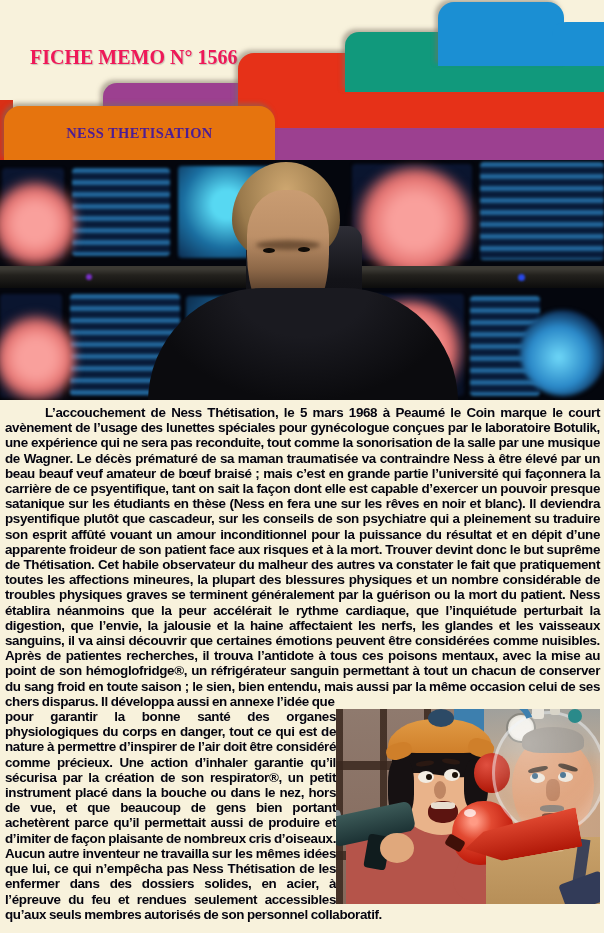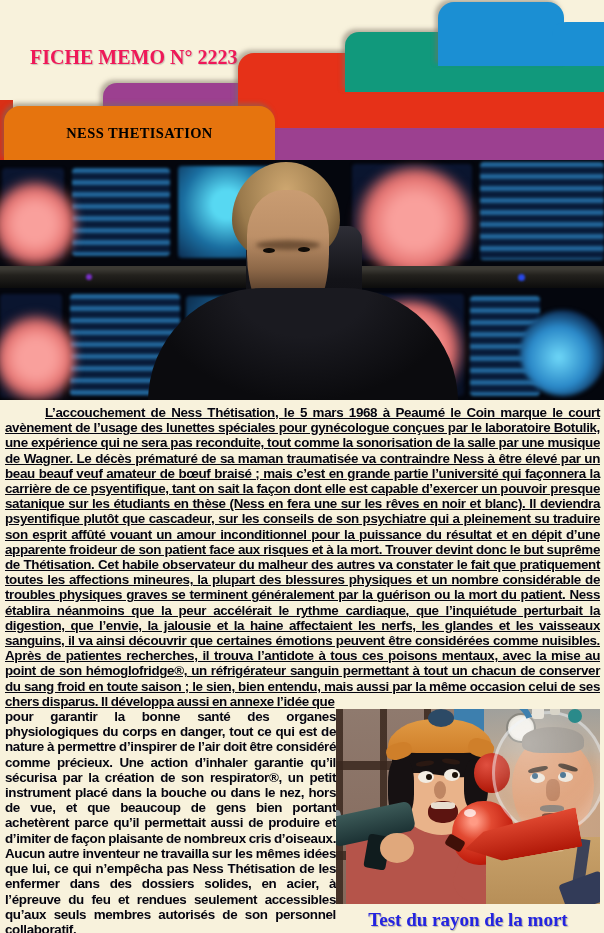--- a/index.html
+++ b/index.html
@@ -19,21 +19,21 @@
   .tab-purple{left:103px;top:83px;width:501px;height:77px;background:#9c4090;border-radius:14px 0 0 0;}
   .tab-red{left:238px;top:53px;width:366px;height:75px;background:#e63118;border-radius:16px 0 0 0;}
   .tab-teal{left:345px;top:32px;width:259px;height:60px;background:#11997c;border-radius:14px 0 0 0;}
   .tab-blue-main{left:438px;top:2px;width:126px;height:64px;background:#1b8fd3;border-radius:16px 16px 0 0;}
   .tab-blue-ext{left:552px;top:22px;width:52px;height:44px;background:#1b8fd3;border-radius:14px 0 0 0;box-shadow:none;}
   .red-strip{left:0;top:100px;width:13px;height:60px;background:#d92f16;}
   .tab-orange{left:4px;top:106px;width:271px;height:54px;background:#e6740e;border-radius:16px 16px 0 0;
               display:flex;align-items:center;justify-content:center;
               box-shadow:-2px -3px 4px rgba(120,110,95,.55);}
   .tab-orange span{font-family:"Liberation Serif",serif;font-weight:bold;font-size:14.5px;
-                   color:#000000;letter-spacing:.4px;}
+                   color:#4c1d95;letter-spacing:.4px;}
 
   
   .photo1{position:relative;width:604px;height:240px;background:#04060d;overflow:hidden;}
   .scr{position:absolute;border-radius:4px;filter:blur(1.8px);}
   .s-lines{background:repeating-linear-gradient(180deg,#2c86c8 0 5px,#0a2348 5px 12px);opacity:.75;}
   .s-bright{background:radial-gradient(circle at 40% 42%,#57d8f2 0 16%,#1a6ea0 48%,#0d3055 78%);}
   .s-dark{background:linear-gradient(180deg,#0a1530,#081024);}
   .s-map{background:radial-gradient(circle at 55% 45%,#3ec8ee,#15507e 60%,#0a2440);}
   .blob{position:absolute;border-radius:50%;filter:blur(5px);
         background:radial-gradient(circle,#f9a09c 0 30%,#e4706e 55%,rgba(60,10,20,0) 74%);}
@@ -55,21 +55,21 @@
   .eye1{position:absolute;width:12px;height:5px;border-radius:50%;background:#100c08;}
   .neck1{left:266px;top:150px;width:44px;height:50px;background:#0a0a0c;border-radius:8px;}
   .suit1{left:148px;top:128px;width:310px;height:114px;border-radius:130px 130px 0 0;
          background:radial-gradient(ellipse at 50% 0%,#1a1a20 0 30%,#0b0b0e 70%);}
 
   
   .main{padding:5px 4px 0 5px;}
   .body-text{margin:0;color:#050510;text-align:justify;
              font-size:13.4px;line-height:15.2px;font-weight:700;
              letter-spacing:-0.35px;word-spacing:-0.5px;}
-  .part1{text-indent:40px;text-decoration:underline;}
+  .part1{text-indent:40px;}
   .part2wrap{overflow:hidden;}
   .fig{float:right;width:264px;margin:0 0 0 8px;}
   .figcap{margin-top:5px;text-align:center;font-family:"Liberation Serif",serif;
           font-weight:bold;font-size:19px;color:#2424e0;text-shadow:1px 1px 1px rgba(0,0,0,.25);}
 
   
   .photo2{position:relative;width:264px;height:195px;overflow:hidden;
           background:linear-gradient(100deg,#9a8884 0%,#ad9484 38%,#cfa988 66%,#c5a183 100%);}
   .win{left:0;top:0;width:118px;height:195px;
        background:repeating-linear-gradient(90deg,rgba(58,40,30,.85) 0 7px,rgba(0,0,0,0) 7px 44px),
@@ -139,21 +139,21 @@
   .redDev{left:128px;top:108px;width:116px;height:40px;transform:rotate(-10deg);
           background:linear-gradient(180deg,#e24a32,#b01808);
           clip-path:polygon(0 55%,18% 20%,100% 0,100% 100%,30% 100%);}
 </style>
 </head>
 <body>
 
 <div class="page">
 
   <div class="header">
-    <div class="abs memo-no">FICHE MEMO N° 2223</div>
+    <div class="abs memo-no">FICHE MEMO N° 1566</div>
 
     <div class="abs tab tab-purple"></div>
     <div class="abs tab tab-red"></div>
     <div class="abs tab tab-teal"></div>
     <div class="abs tab tab-blue-main"></div>
     <div class="abs tab-blue-ext"></div>
     <div class="abs red-strip"></div>
     <div class="abs tab tab-orange">
       <span>NESS THETISATION</span>
     </div>
@@ -251,20 +251,19 @@
           <div class="p2 noseR"></div>
           <div class="p2 mousta"></div>
           <div class="p2 mouthR"></div>
           <div class="p2 helmet"></div>
           <div class="p2 valve1"></div>
           <div class="p2 valve2"></div>
           <div class="p2 valve3"></div>
           <div class="p2 pipeArc"></div>
           <div class="p2 redDev"></div>
         </div>
-        <figcaption class="figcap">Test du rayon de la mort</figcaption>
       </figure>
 
       <p class="body-text part2">pour garantir la bonne santé des organes physiologiques du corps en danger, tout ce qui est de nature à permettre d’inspirer de l’air doit être considéré comme précieux. Une action d’inhaler garantie qu’il sécurisa par la création de son respirator®, un petit instrument placé dans la bouche ou dans le nez, hors de vue, et que beaucoup de gens bien portant achetèrent parce qu’il permettait aussi de produire et d’imiter de façon plaisante de nombreux cris d’oiseaux. Aucun autre inventeur ne travailla sur les mêmes idées que lui, ce qui n’empêcha pas Ness Thétisation de les enfermer dans des dossiers solides, en acier, à l’épreuve du feu et rendues seulement accessibles qu’aux seuls membres autorisés de son personnel collaboratif.</p>
     </div>
   </div>
 
 </div>
 
 </body></html>

